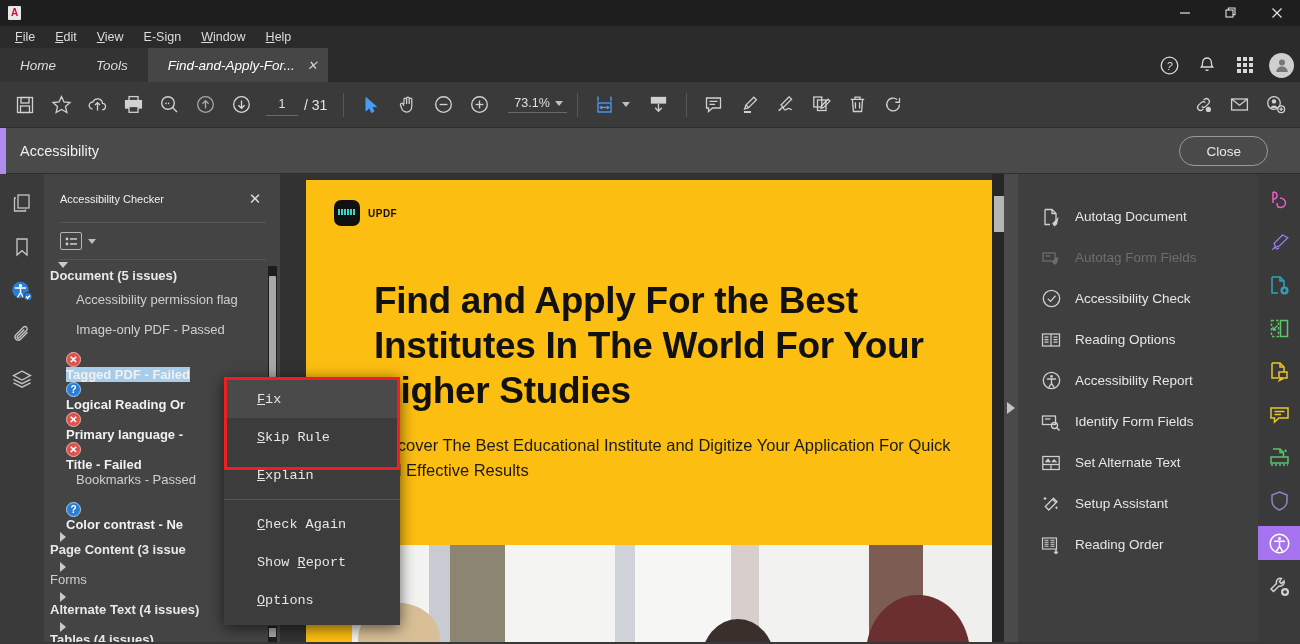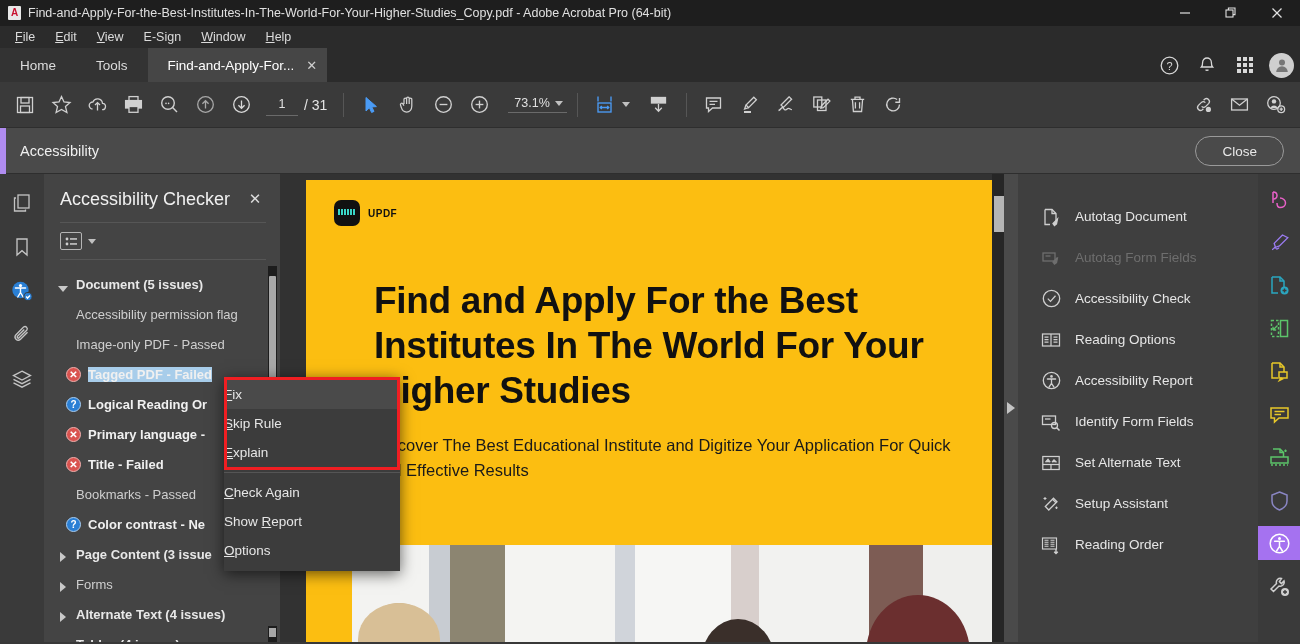--- a/index.html
+++ b/index.html
@@ -30,21 +30,21 @@
         color:#e0e0e0; font-size:12px; }
 
   
   .menubar { height:22px; background:#2b2b2b; display:flex; align-items:center;
              padding-left:6px; gap:2px; }
   .menu-item { padding:2px 9px; font-size:12.5px; color:#dcdcdc; }
   .menu-item u { text-decoration:underline; }
 
   
   .tabstrip { height:34px; background:#2b2b2b; display:flex; align-items:flex-end;
-              position:relative; }
+              position:relative;font-style:italic; }
   .tab { height:34px; display:flex; align-items:center; padding:0 20px;
          font-size:13.5px; color:#dcdcdc; background:#333333; }
   .tab.doc { background:#464646; color:#fff; padding-right:10px; }
   .tab-close { margin-left:12px; font-size:13px; color:#cfcfcf; }
   .tab-spacer { flex:1; background:#2b2b2b; height:34px; }
   .titlebar-actions { position:absolute; right:6px; top:0; height:34px;
                       display:flex; align-items:center; gap:10px; }
   .tb-ico { width:28px; height:28px; display:flex; align-items:center;
             justify-content:center; color:#d8d8d8; }
   .avatar { width:25px; height:25px; border-radius:50%; background:#cfcfcf;
@@ -67,48 +67,48 @@
   .zoomval { font-size:12.5px; color:#e0e0e0; }
   .caret { width:0;height:0;border-left:4px solid transparent;
            border-right:4px solid transparent;border-top:5px solid #c0c0c0; }
   .tb-right { margin-left:auto; display:flex; align-items:center; gap:2px; }
 
   
   .accbar { height:46px; background:#4a4a4a; display:flex; align-items:center;
             position:relative; border-bottom:1px solid #2e2e2e; }
   .accent { width:6px; height:46px; background:#b08cf0; flex:none; }
   .acc-title { font-size:14.5px; color:#f0f0f0; margin-left:14px; }
-  .close-btn { position:absolute; right:16px; top:8px; height:30px; padding:0 26px;
+  .close-btn { position:absolute; right:32px; top:8px; height:30px; padding:0 26px;
                border:1px solid #9a9a9a; border-radius:15px; color:#e8e8e8;
                background:transparent; font-size:13.5px; font-family:inherit;
                display:flex; align-items:center; }
 
   
   .bodyrow { display:flex; height:468px; }
 
   
   .leftrail { width:44px; background:#3a3a3a; display:flex; flex-direction:column;
               align-items:center; padding-top:14px; gap:14px; flex:none; }
   .rail-ico { width:30px; height:30px; display:flex; align-items:center;
               justify-content:center; border-radius:4px; color:#c4c4c4; }
 
   
   .checker { width:236px; background:#444444; flex:none; position:relative;
              display:flex; flex-direction:column; }
   .checker-head { display:flex; align-items:center; padding:14px 14px 0 16px; }
-  .checker-title { font-size:18px; color:#f0f0f0; flex:1; }
+  .checker-title { font-size:11px; color:#f0f0f0; flex:1; }
   .checker-x { color:#dcdcdc; font-size:15px; width:22px; height:22px;
                display:flex; align-items:center; justify-content:center; }
   .checker-rule { height:1px; background:#565656; margin:12px 14px 0 16px; }
   .checker-opts { display:flex; align-items:center; gap:6px; padding:9px 16px; }
   .optbtn { width:22px; height:18px; border:1px solid #b5b5b5; border-radius:2px;
             display:flex; align-items:center; justify-content:center; }
   .tree { flex:1; overflow:hidden; position:relative; padding-top:2px; }
-  .tnode { display:flex; align-items:flex-end; height:30px; padding-left:6px;
-           white-space:nowrap; }
+  .tnode { display:flex; align-items:flex-start; height:30px; padding-left:6px;
+           white-space:nowrap;flex-direction:column; }
   .tw { width:26px; display:flex; align-items:center; justify-content:center;
         color:#c9c9c9; flex:none; }
   .chev { width:0;height:0;border-top:5px solid transparent;
           border-bottom:5px solid transparent;border-left:6px solid #c9c9c9; }
   .chev.open { border:none;border-left:5px solid transparent;
                border-right:5px solid transparent;border-top:6px solid #c9c9c9; }
   .tlabel { font-size:13px; color:#e8e8e8; }
   .tnode.group .tlabel { font-weight:bold; }
   .tnode.child { padding-left:32px; }
   .tnode.child .tlabel { color:#cfcfcf; }
@@ -183,36 +183,35 @@
                flex-direction:column; align-items:center; padding-top:8px; gap:9px; }
   .crail { width:34px; height:34px; display:flex; align-items:center;
            justify-content:center; border-radius:4px; }
   .crail.sel { background:#a572f0; width:42px; border-radius:0; }
 
   
   .ctx { position:absolute; left:224px; top:377px; width:176px; background:#3c3c3c;
          box-shadow:0 3px 14px rgba(0,0,0,.6); z-index:60; padding:3px 0 6px 0; }
   .ctx-hl { position:absolute; left:224px; top:377px; width:176px; height:93px;
             border:3px solid #f01e22; z-index:61; pointer-events:none; }
-  .ctx-item { height:29px; display:flex; align-items:center; 
-              font-size:13.5px; color:#e6e6e6; }
+  .ctx-item { height:38px; display:flex; align-items:center; padding-left:33px;
+              font-size:13.5px; color:#e6e6e6;font-family:Liberation Mono, monospace; }
   .ctx-item:first-child { background:#4a4a4a; }
   .ctx-sep { height:1px; background:#555; margin:5px 0; }
   .ctx-item u { text-decoration:underline; }
 
   svg { display:block; }
 </style>
 </head>
 <body>
 
 <div class="app">
 
   <div class="titlebar">
     <div class="acro-logo"></div>
-    <div class="title-text">Find-and-Apply-For-the-Best-Institutes-In-The-World-For-Your-Higher-Studies_Copy.pdf - Adobe Acrobat Pro (64-bit)</div>
     <div class="wincontrols">
       <div class="wc">
         <svg width="12" height="12" viewBox="0 0 12 12">
             <line x1="1" y1="6" x2="11" y2="6" stroke="#e0e0e0" stroke-width="1.2"></line>
           </svg>
       </div>
       <div class="wc">
         <svg width="12" height="12" viewBox="0 0 12 12">
             <rect x="1" y="3" width="7" height="7" fill="none" stroke="#e0e0e0" stroke-width="1.1"></rect>
             <polyline points="3.4,3 3.4,1 10,1 10,7.6 8,7.6" fill="none" stroke="#e0e0e0" stroke-width="1.1"></polyline>

